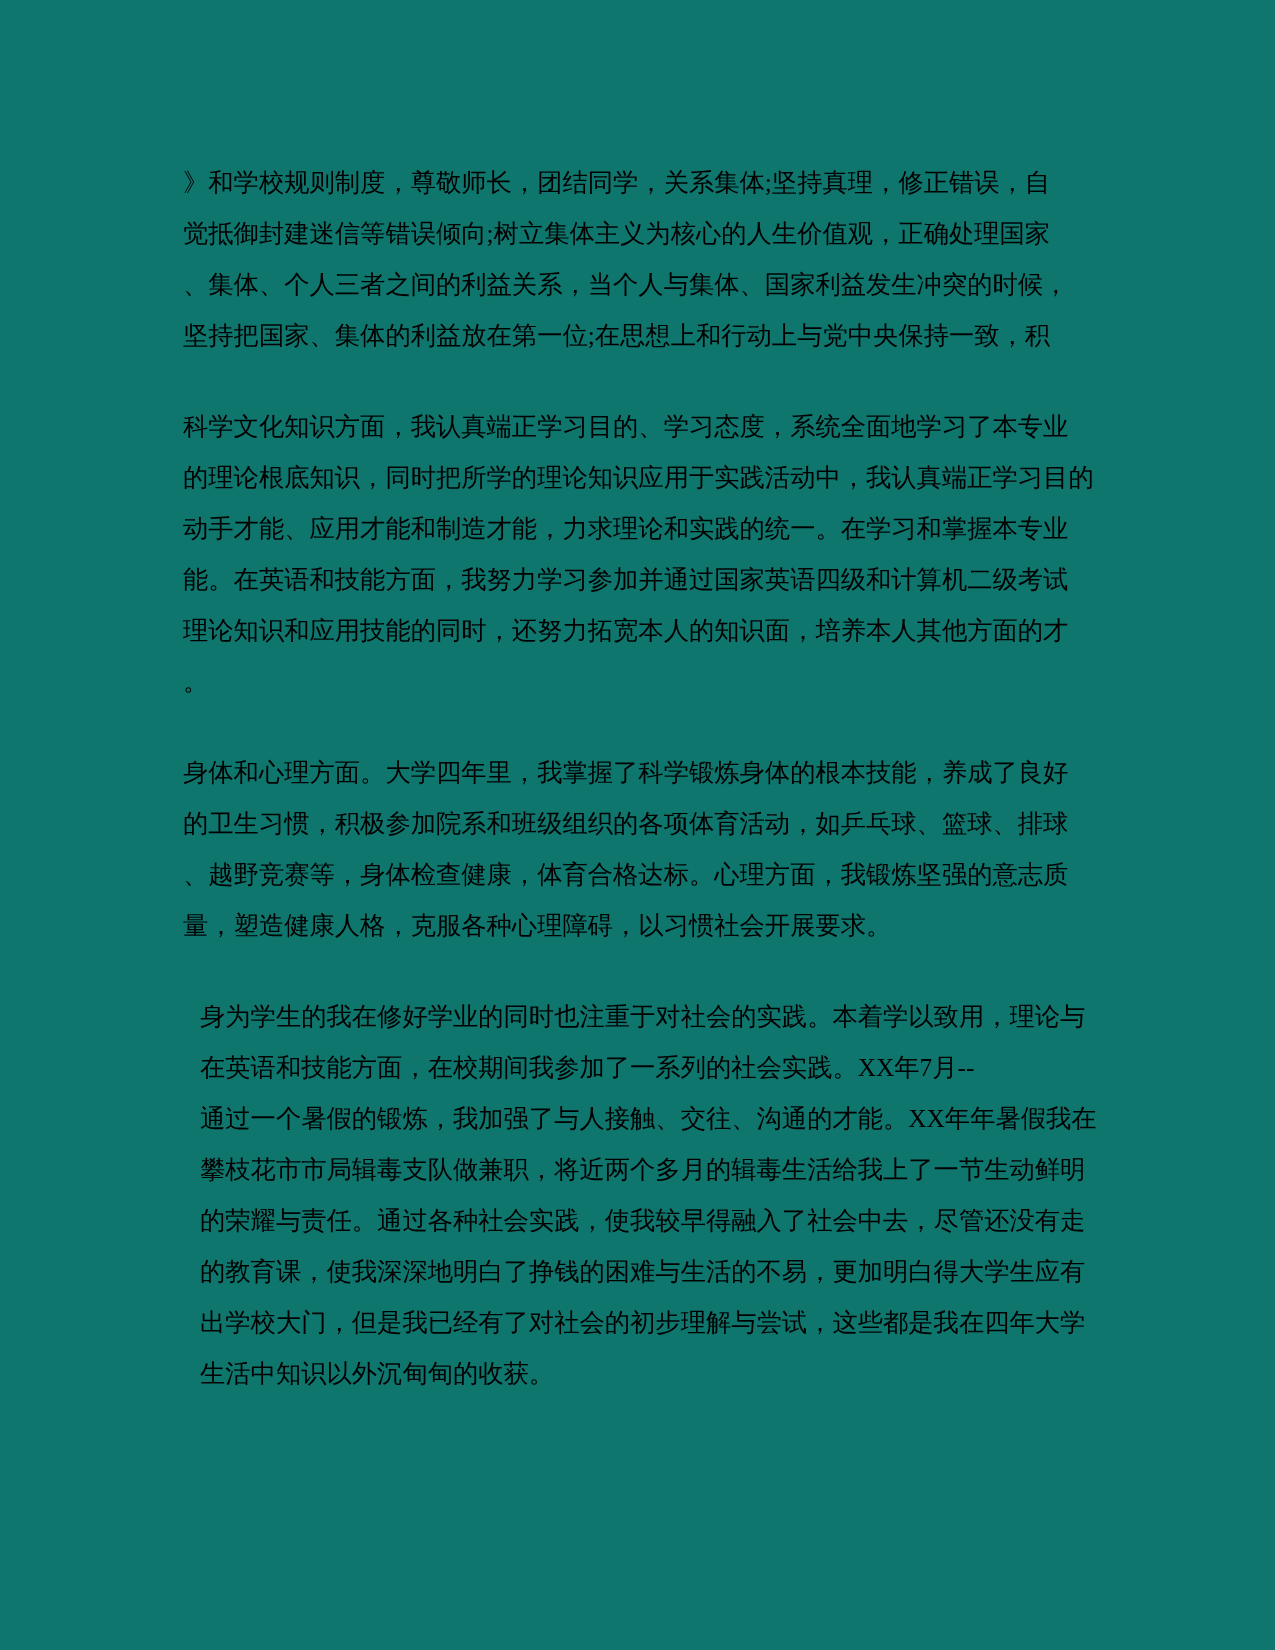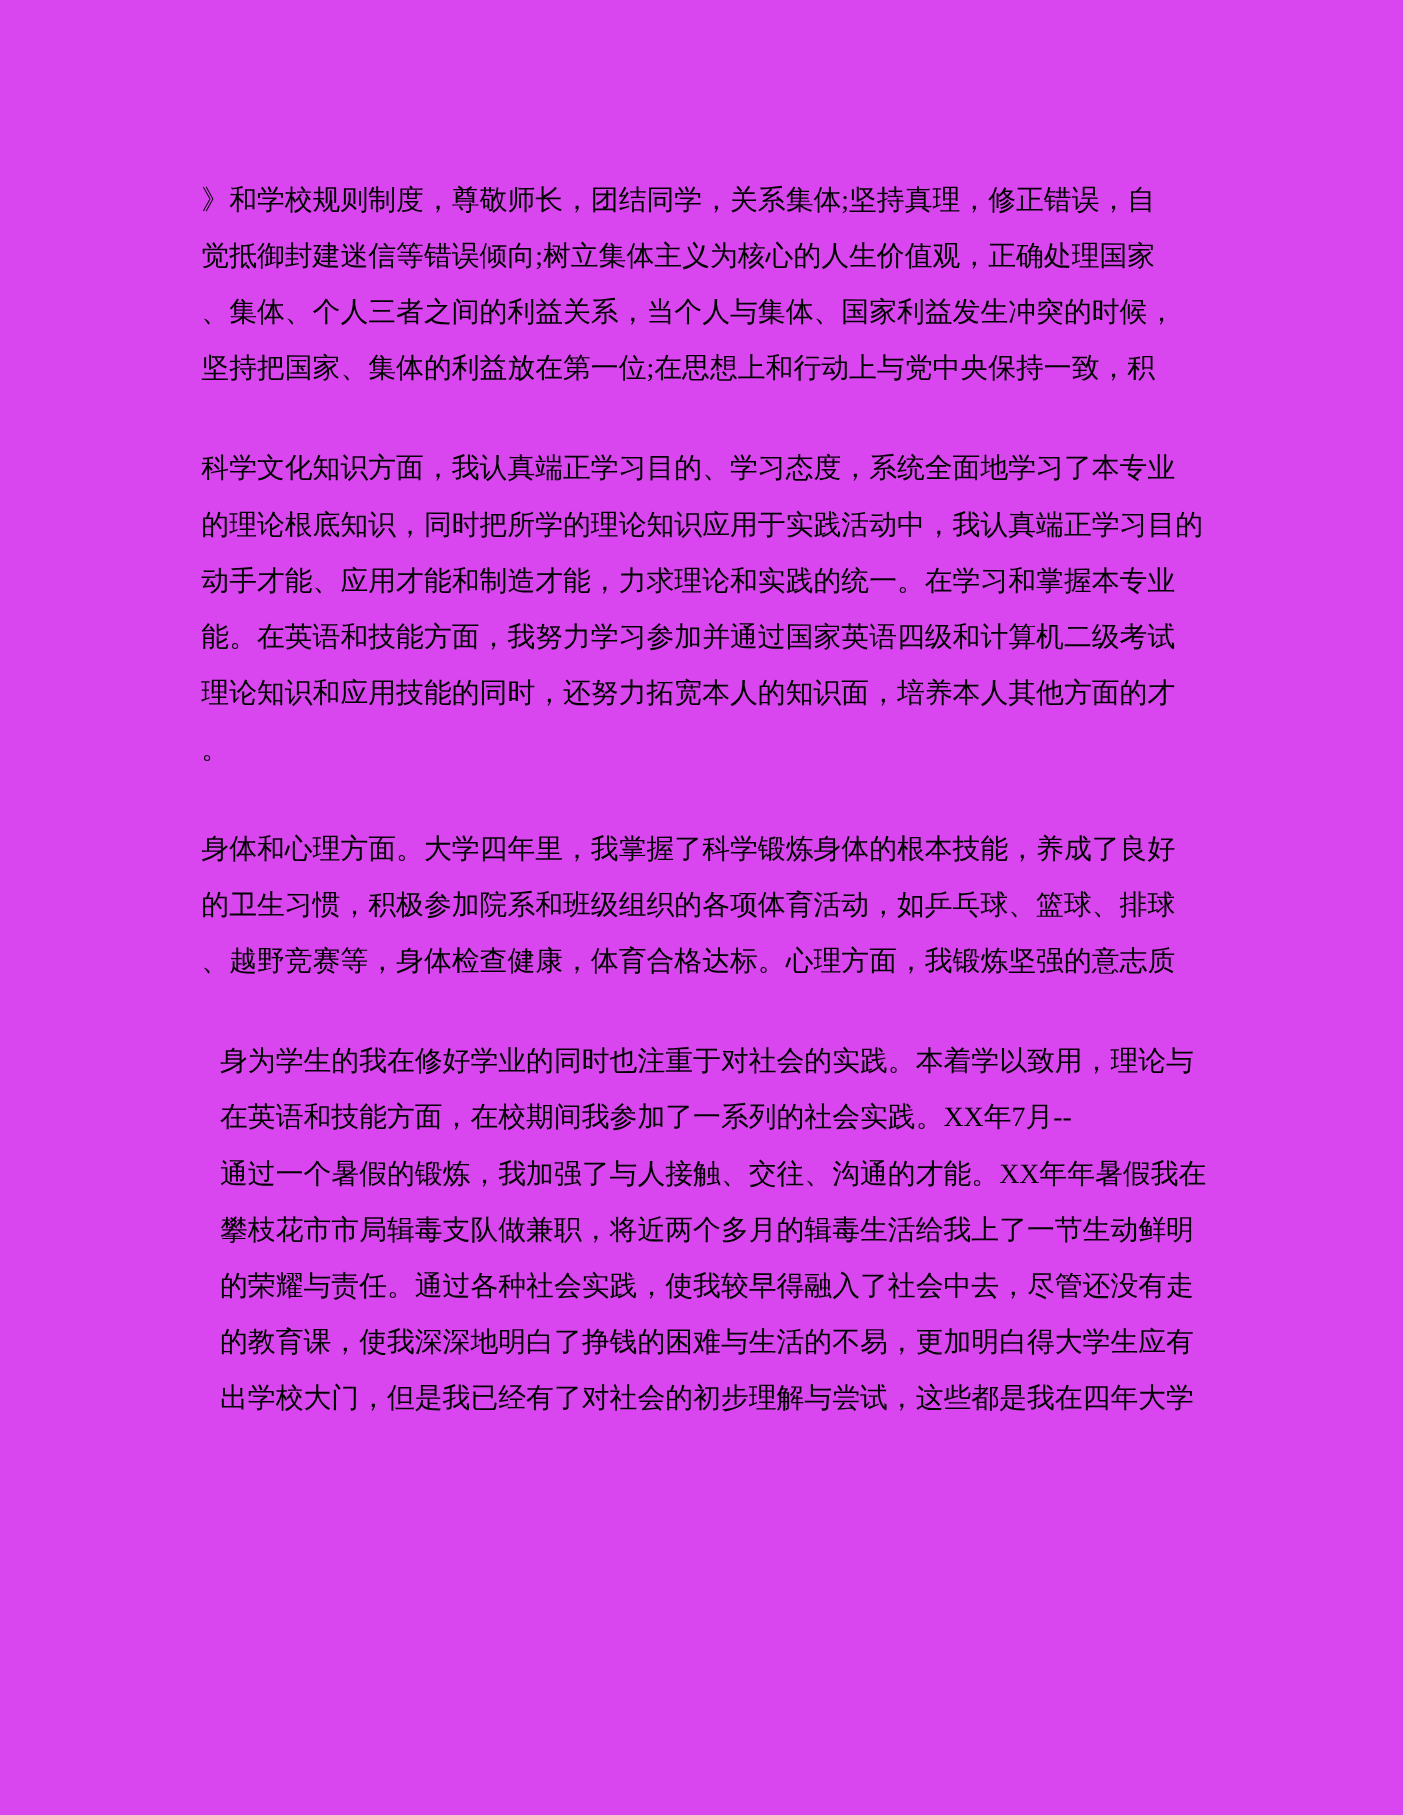--- a/index.html
+++ b/index.html
@@ -4,21 +4,21 @@
 <style>
   html, body {
     margin: 0;
     padding: 0;
     background: #ffffff;
   }
   .page {
     position: relative;
     width: 1275px;
     height: 1650px;
-    background: #d946ef;
+    background: #0f766e;
     overflow: hidden;
   }
   .doc {
     position: absolute;
     left: 183px;
     top: 157px;
     width: 888px;
     color: #000000;
     font-family: "Liberation Serif", "DejaVu Serif", serif;
     font-size: 25.3px;
@@ -55,24 +55,26 @@
         <span class="line">的理论根底知识，同时把所学的理论知识应用于实践活动中，我认真端正学习目的</span>
         <span class="line">动手才能、应用才能和制造才能，力求理论和实践的统一。在学习和掌握本专业</span>
         <span class="line">能。在英语和技能方面，我努力学习参加并通过国家英语四级和计算机二级考试</span>
         <span class="line">理论知识和应用技能的同时，还努力拓宽本人的知识面，培养本人其他方面的才</span>
         <span class="line">。</span>
       </p>
       <p class="para">
         <span class="line">身体和心理方面。大学四年里，我掌握了科学锻炼身体的根本技能，养成了良好</span>
         <span class="line">的卫生习惯，积极参加院系和班级组织的各项体育活动，如乒乓球、篮球、排球</span>
         <span class="line">、越野竞赛等，身体检查健康，体育合格达标。心理方面，我锻炼坚强的意志质</span>
+        <span class="line">量，塑造健康人格，克服各种心理障碍，以习惯社会开展要求。</span>
       </p>
       <p class="para">
         <span class="line">身为学生的我在修好学业的同时也注重于对社会的实践。本着学以致用，理论与</span>
         <span class="line">在英语和技能方面，在校期间我参加了一系列的社会实践。XX年7月--</span>
         <span class="line">通过一个暑假的锻炼，我加强了与人接触、交往、沟通的才能。XX年年暑假我在</span>
         <span class="line">攀枝花市市局辑毒支队做兼职，将近两个多月的辑毒生活给我上了一节生动鲜明</span>
         <span class="line">的荣耀与责任。通过各种社会实践，使我较早得融入了社会中去，尽管还没有走</span>
         <span class="line">的教育课，使我深深地明白了挣钱的困难与生活的不易，更加明白得大学生应有</span>
         <span class="line">出学校大门，但是我已经有了对社会的初步理解与尝试，这些都是我在四年大学</span>
+        <span class="line">生活中知识以外沉甸甸的收获。</span>
       </p>
     </div>
 </div>
 
 </body></html>

